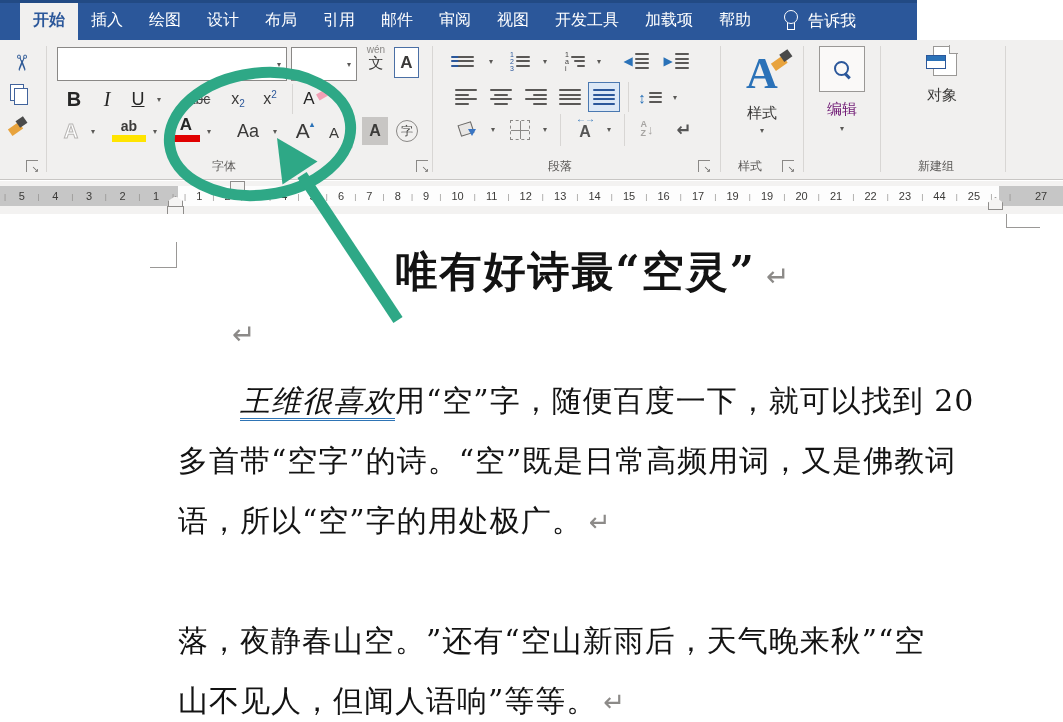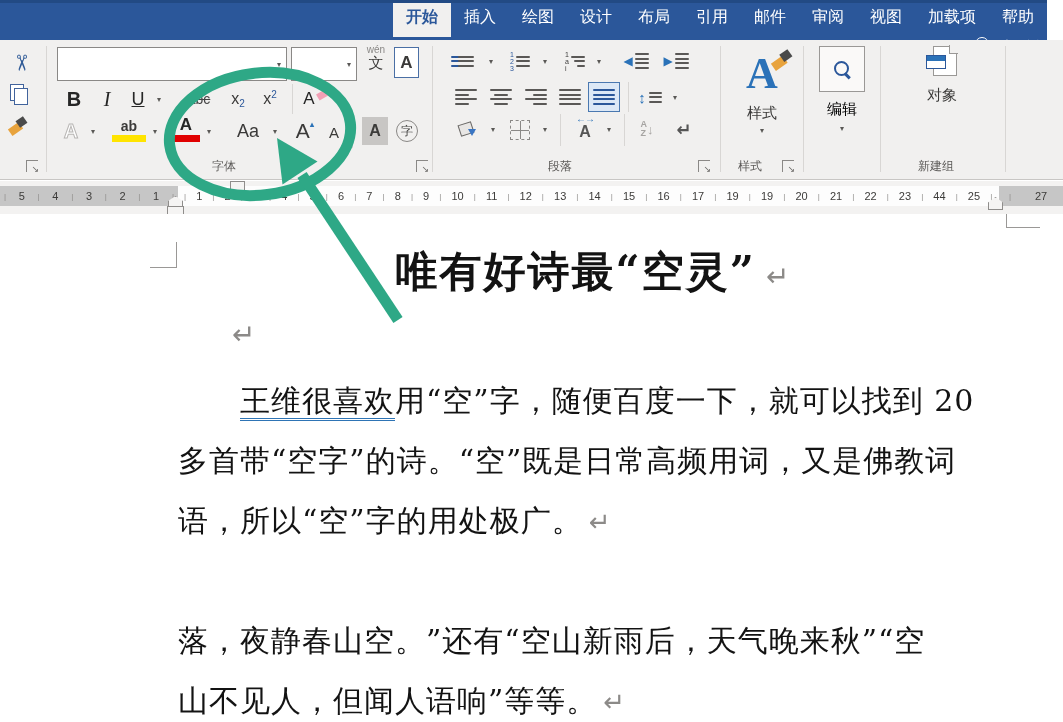--- a/index.html
+++ b/index.html
@@ -1,20 +1,20 @@
 <!DOCTYPE html>
 <html><head>
 <meta charset="utf-8">
 <style>
   * { margin:0; padding:0; box-sizing:border-box; }
   html,body { width:1063px; height:722px; overflow:hidden; }
   #app { position:relative; width:1063px; height:722px; font-family:"Liberation Sans",sans-serif; background:#fff; }
 
   
-  .menubar { position:absolute; left:0; top:0; width:1047px; height:40px; background:#2b579a; display:flex; align-items:flex-end; padding-left:20px;flex-direction:column; }
+  .menubar { position:absolute; left:0; top:0; width:917px; height:40px; background:#2b579a; display:flex; align-items:flex-end; padding-left:20px; }
   .menubar::before { content:""; position:absolute; top:0; left:0; right:0; height:3px; background:#224a84; }
   .tab { color:#fff; font-size:16px; padding:7px 13px 9px 13px; white-space:nowrap; cursor:default; }
   .tab.selected { background:#f1f0ef; color:#2b579a; font-weight:bold; }
   .tellme { display:flex; align-items:center; color:#fff; font-size:16px; margin-left:18px; padding-bottom:8px; gap:10px; }
 
   
   .ribbon { position:absolute; left:0; top:40px; width:1063px; height:140px; background:#f1f0ef; border-bottom:1px solid #c8c6c4; font-size:13px; color:#3b3a39; }
   .vsep { position:absolute; top:6px; width:1px; height:126px; background:#d8d6d4; }
   .grplabel { position:absolute; font-size:12px; color:#5c5a58; white-space:nowrap; }
   .launcher { position:absolute; width:12px; height:12px; border-top:1px solid #8a8886; border-left:1px solid #8a8886; }
@@ -39,21 +39,21 @@
   .marker { position:absolute; background:#f5f4f3; box-shadow:0 0 0 1px #8f8d8b; }
   .house { clip-path:polygon(50% 0,100% 42%,100% 100%,0 100%,0 42%); box-shadow:none; border:1px solid #8f8d8b; background:#f5f4f3; }
 
   
   .doc { position:absolute; left:0; top:214px; width:1063px; height:413px; background:#fff; font-family:"DejaVu Serif","Liberation Serif",serif; color:#131313; }
   .cropmark { position:absolute; }
   .docline { position:absolute; left:178px; width:840px; height:58px; line-height:58px; font-size:30px; letter-spacing:1px; white-space:nowrap; }
   .indent { text-indent:62px; }
   .title { position:absolute; left:178px; width:831px; top:26px; height:64px; line-height:64px; font-size:42px; font-weight:bold; letter-spacing:2px; text-align:center; white-space:nowrap; }
   .pilcrow { color:#8c8a88; font-family:"DejaVu Sans",sans-serif; }
-  .u2 { text-decoration:underline; text-decoration-style:double; text-decoration-color:#2e74b5; text-underline-offset:7px; text-decoration-thickness:1px; }
+  .u2 { text-decoration:underline; text-decoration-style:double; text-decoration-color:#2e74b5; text-underline-offset:7px; text-decoration-thickness:1px;font-style:italic; }
 
   
   .annot { position:absolute; left:0; top:0; pointer-events:none; z-index:50; }
 
   
   .copy-ico { position:relative; width:16px; height:19px; }
   .copy-ico::before, .copy-ico::after { content:""; position:absolute; width:12px; height:15px; border:1.5px solid #41639c; background:#fff; }
   .copy-ico::before { left:0; top:0; }
   .copy-ico::after { left:4px; top:4px; }
   .painter-ico { position:relative; width:20px; height:20px; }
@@ -82,20 +82,21 @@
     <div style="display:flex;">
         <div class="tab selected">开始</div>
         <div class="tab">插入</div>
         <div class="tab">绘图</div>
         <div class="tab">设计</div>
         <div class="tab">布局</div>
         <div class="tab">引用</div>
         <div class="tab">邮件</div>
         <div class="tab">审阅</div>
         <div class="tab">视图</div>
+        <div class="tab">开发工具</div>
         <div class="tab">加载项</div>
         <div class="tab">帮助</div>
       </div>
     <div class="tellme">
       <span class="bulb-ico"></span>
       <span>告诉我</span>
     </div>
   </div>
 
   <div class="ribbon">
@@ -332,21 +333,21 @@
     </div>
     <div class="grplabel" style="left:738px; top:118px;">样式</div>
     <div class="launcher" style="left:782px; top:120px;">
         <span>↘</span>
       </div>
 
     <div class="abs" style="left:812px; top:6px; width:60px; text-align:center;">
       <div style="width:46px; height:46px; margin:0 auto; border:1px solid #9a9896; background:#faf9f8; display:flex; align-items:center; justify-content:center;">
         <span class="search-ico"></span>
       </div>
-      <div style="font-size:15px; color:#000000; margin-top:8px;">编辑</div>
+      <div style="font-size:15px; color:#701a75; margin-top:8px;">编辑</div>
       <div class="caret" style="margin-top:5px;">▾</div>
     </div>
 
     <div class="abs" style="left:890px; top:6px; width:104px; text-align:center;">
       <div style="display:flex; justify-content:center; padding-left:6px;">
           <span class="page-ico">
             <span class="win"></span>
           </span>
         </div>
       <div style="font-size:15px; color:#3b3a39; margin-top:10px;">对象</div>

